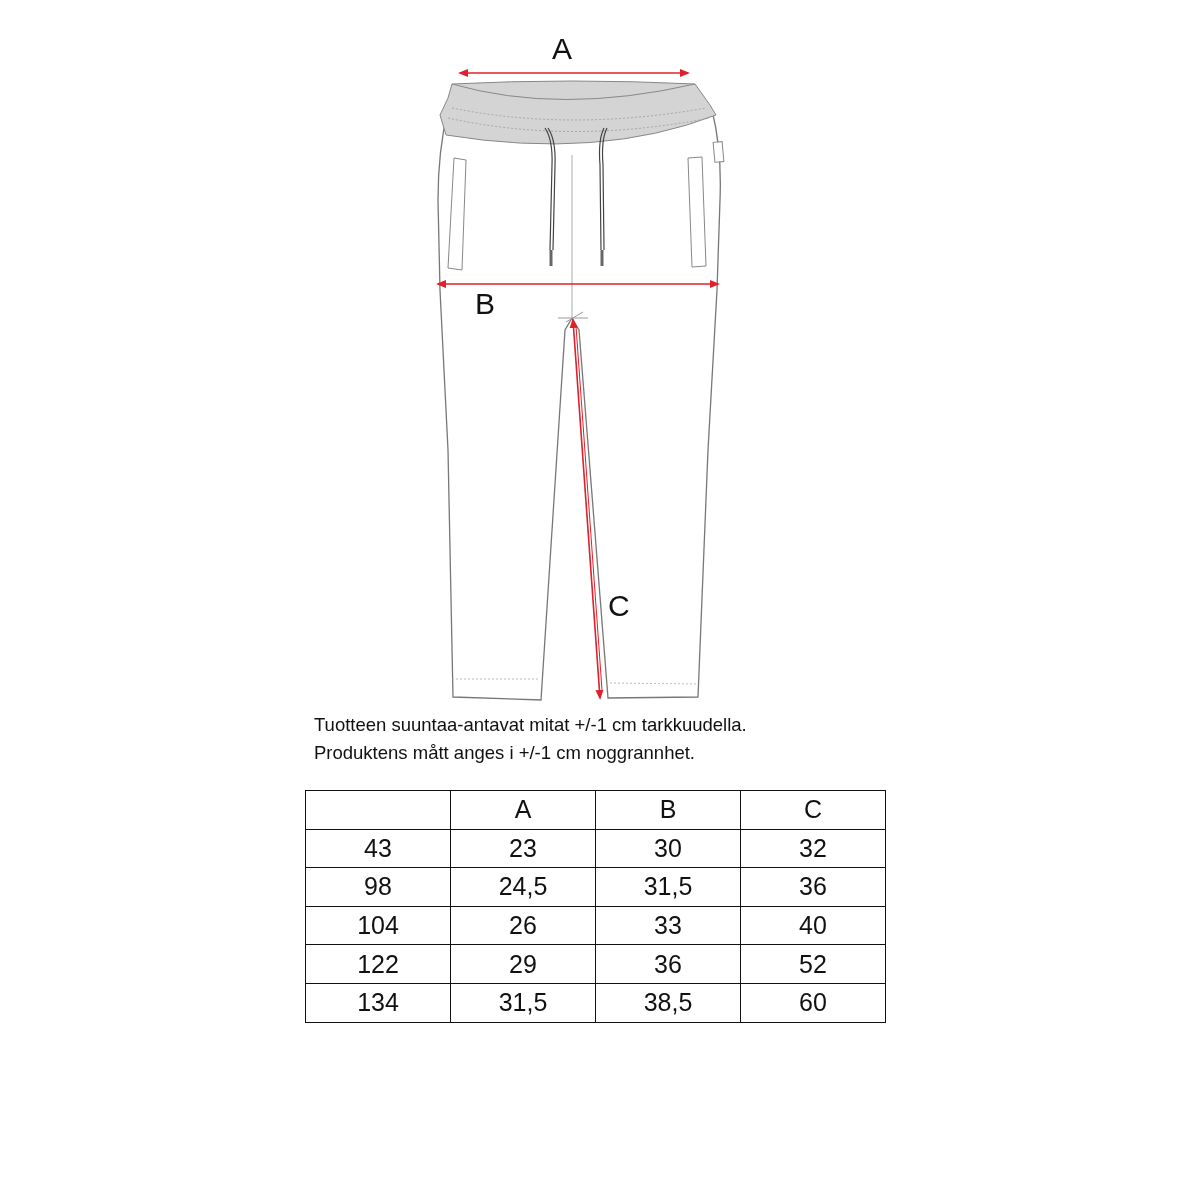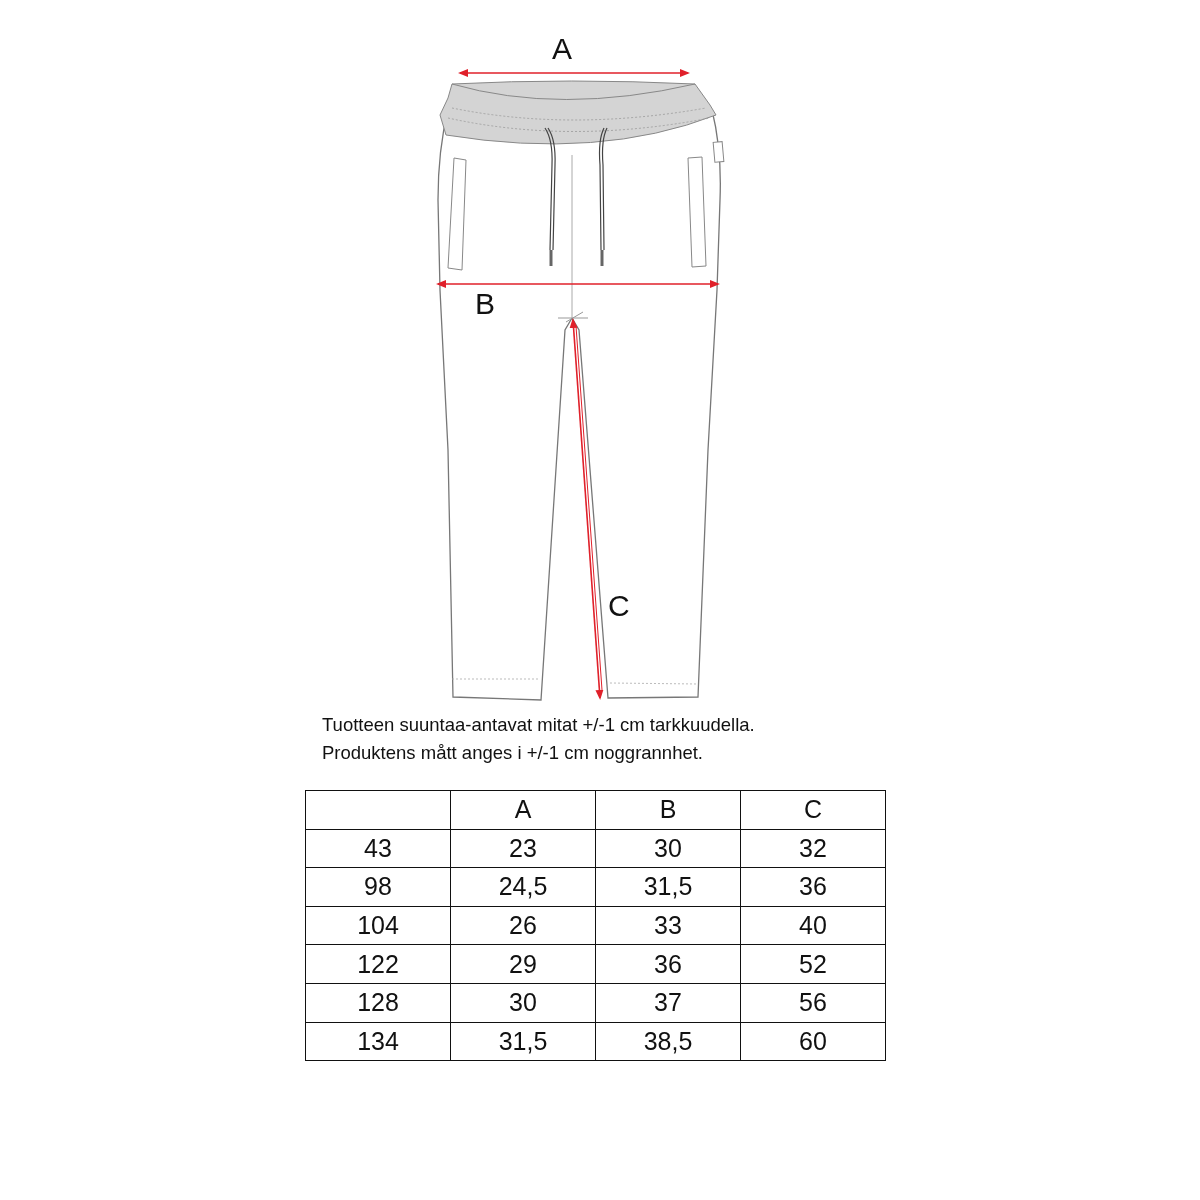--- a/index.html
+++ b/index.html
@@ -1,19 +1,19 @@
 <!DOCTYPE html>
 <html><head>
   <meta charset="utf-8">
   <style>
     html, body { margin: 0; padding: 0; background: #ffffff; }
     body { width: 1200px; height: 1200px; position: relative; overflow: hidden; font-family: "Liberation Sans", "DejaVu Sans", sans-serif; color: #111; }
     #diagram { position: absolute; left: 0; top: 0; width: 1200px; height: 710px; }
     .dim-label { position: absolute; font-size: 30px; color: #111; line-height: 1; }
-    #notes { position: absolute; left: 322px; top: 711px; font-size: 18.5px; line-height: 28px; color: #111; }
+    #notes { position: absolute; left: 314px; top: 711px; font-size: 18.5px; line-height: 28px; color: #111; }
     #notes div { white-space: nowrap; }
     #size-table { position: absolute; left: 305px; top: 790px; border-collapse: collapse; font-size: 25px; }
     #size-table td, #size-table th { border: 1.5px solid #111; text-align: center; font-weight: normal; padding: 0; height: 37.6px; }
     #size-table col.c0 { width: 145px; }
     #size-table col.c1 { width: 145px; }
     #size-table col.c2 { width: 145px; }
     #size-table col.c3 { width: 145px; }
   </style>
 </head>
 <body>
@@ -120,25 +120,19 @@
         <td>33</td>
         <td>40</td>
       </tr>
     <tr>
         <td>122</td>
         <td>29</td>
         <td>36</td>
         <td>52</td>
       </tr>
     <tr>
-        <td>128</td>
-        <td>30</td>
-        <td>37</td>
-        <td>56</td>
-      </tr>
-    <tr>
         <td>134</td>
         <td>31,5</td>
         <td>38,5</td>
         <td>60</td>
       </tr>
   </tbody>
 </table>
 
 </body></html>

